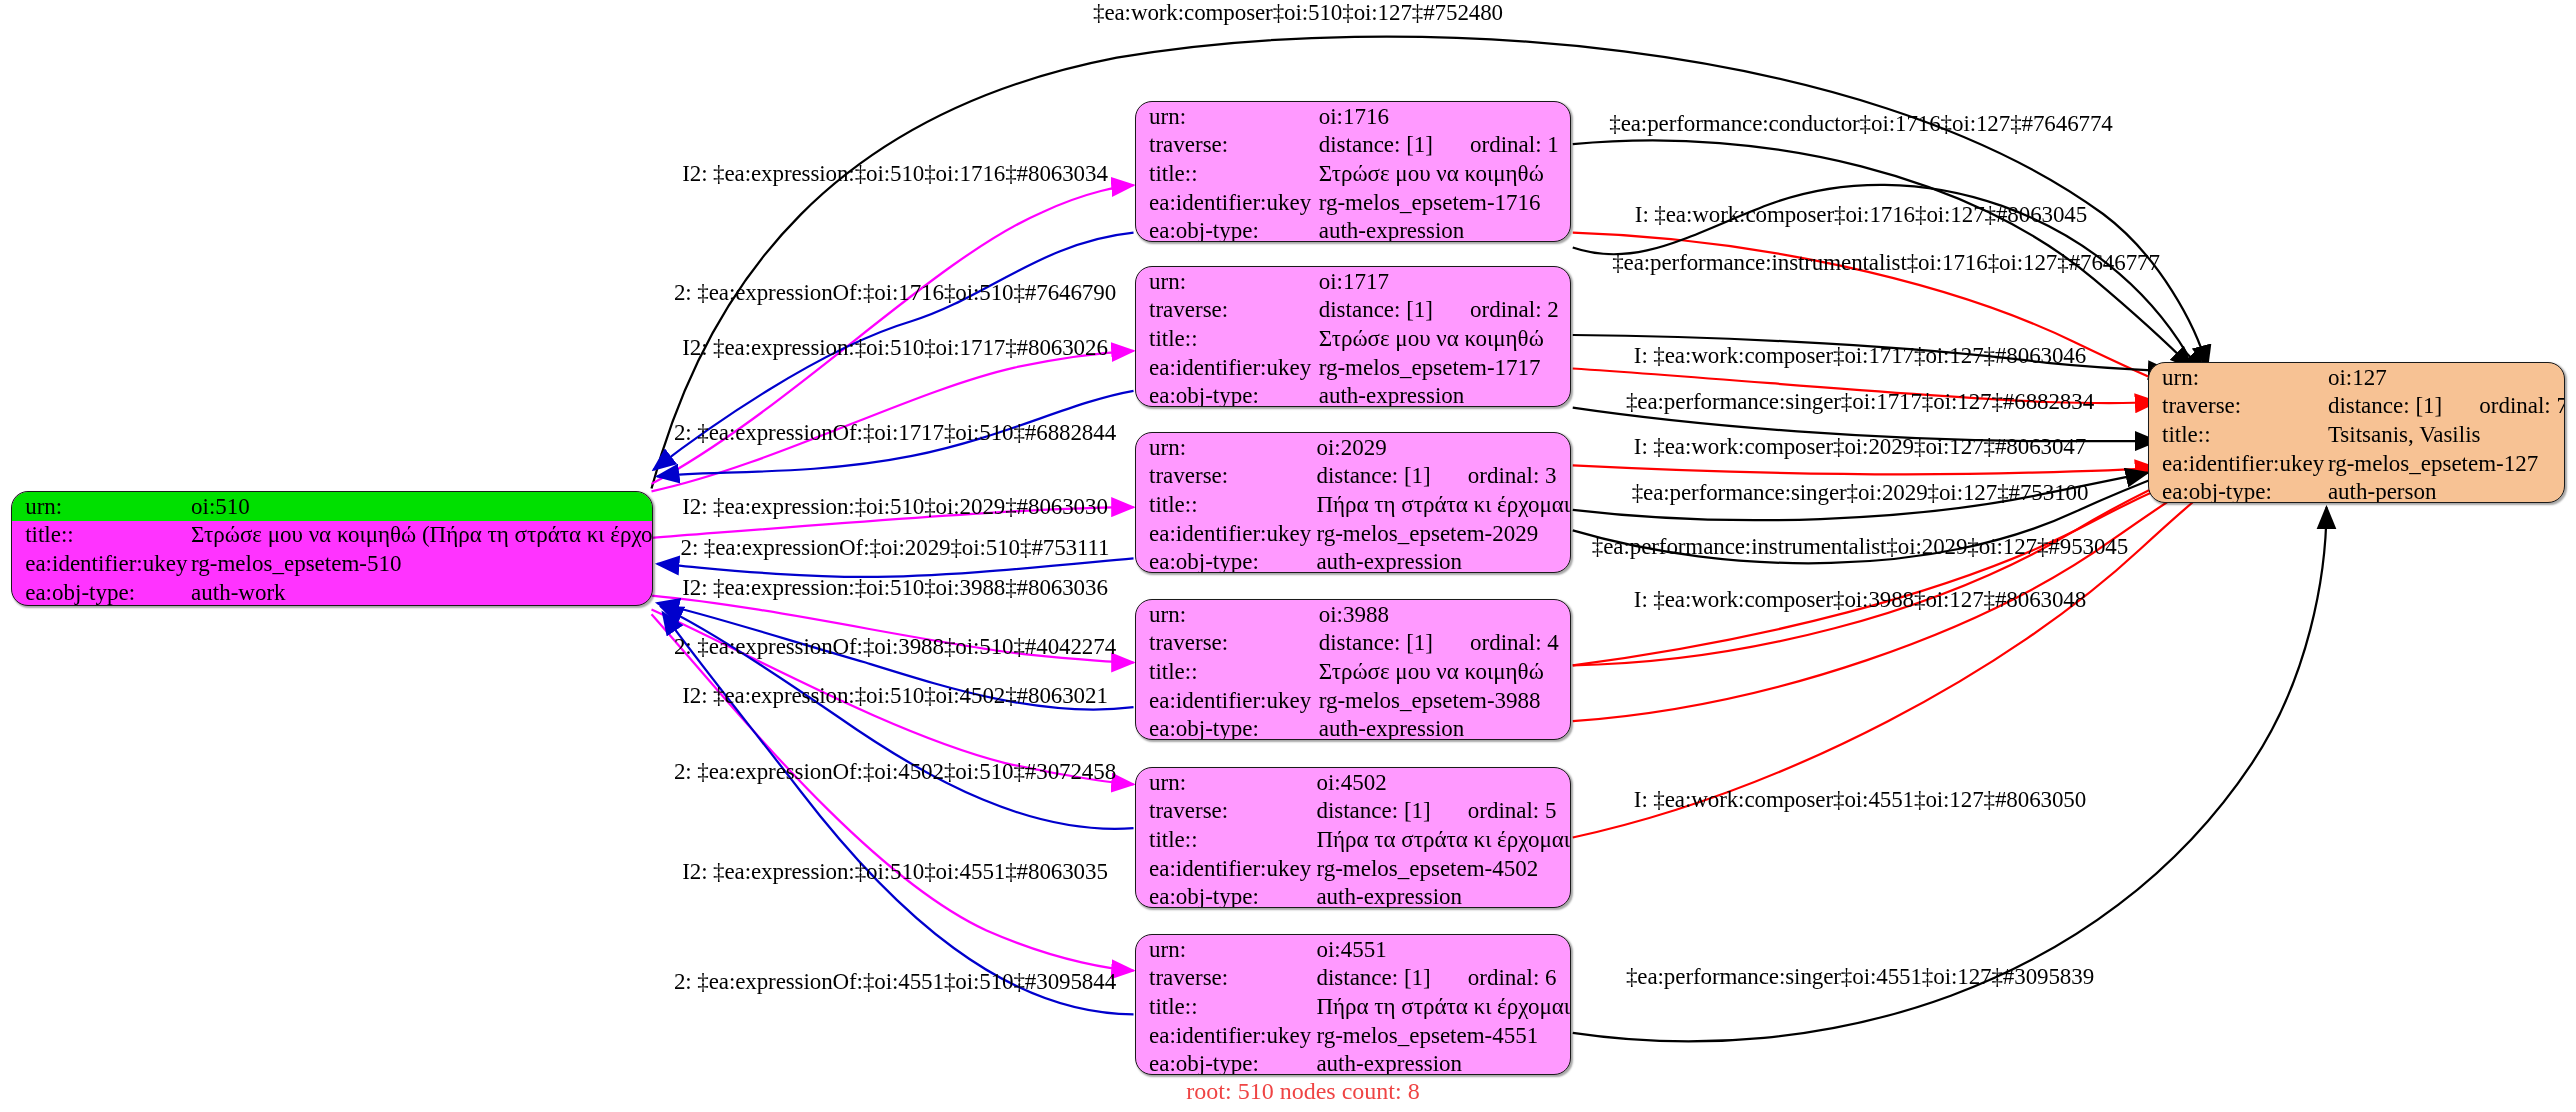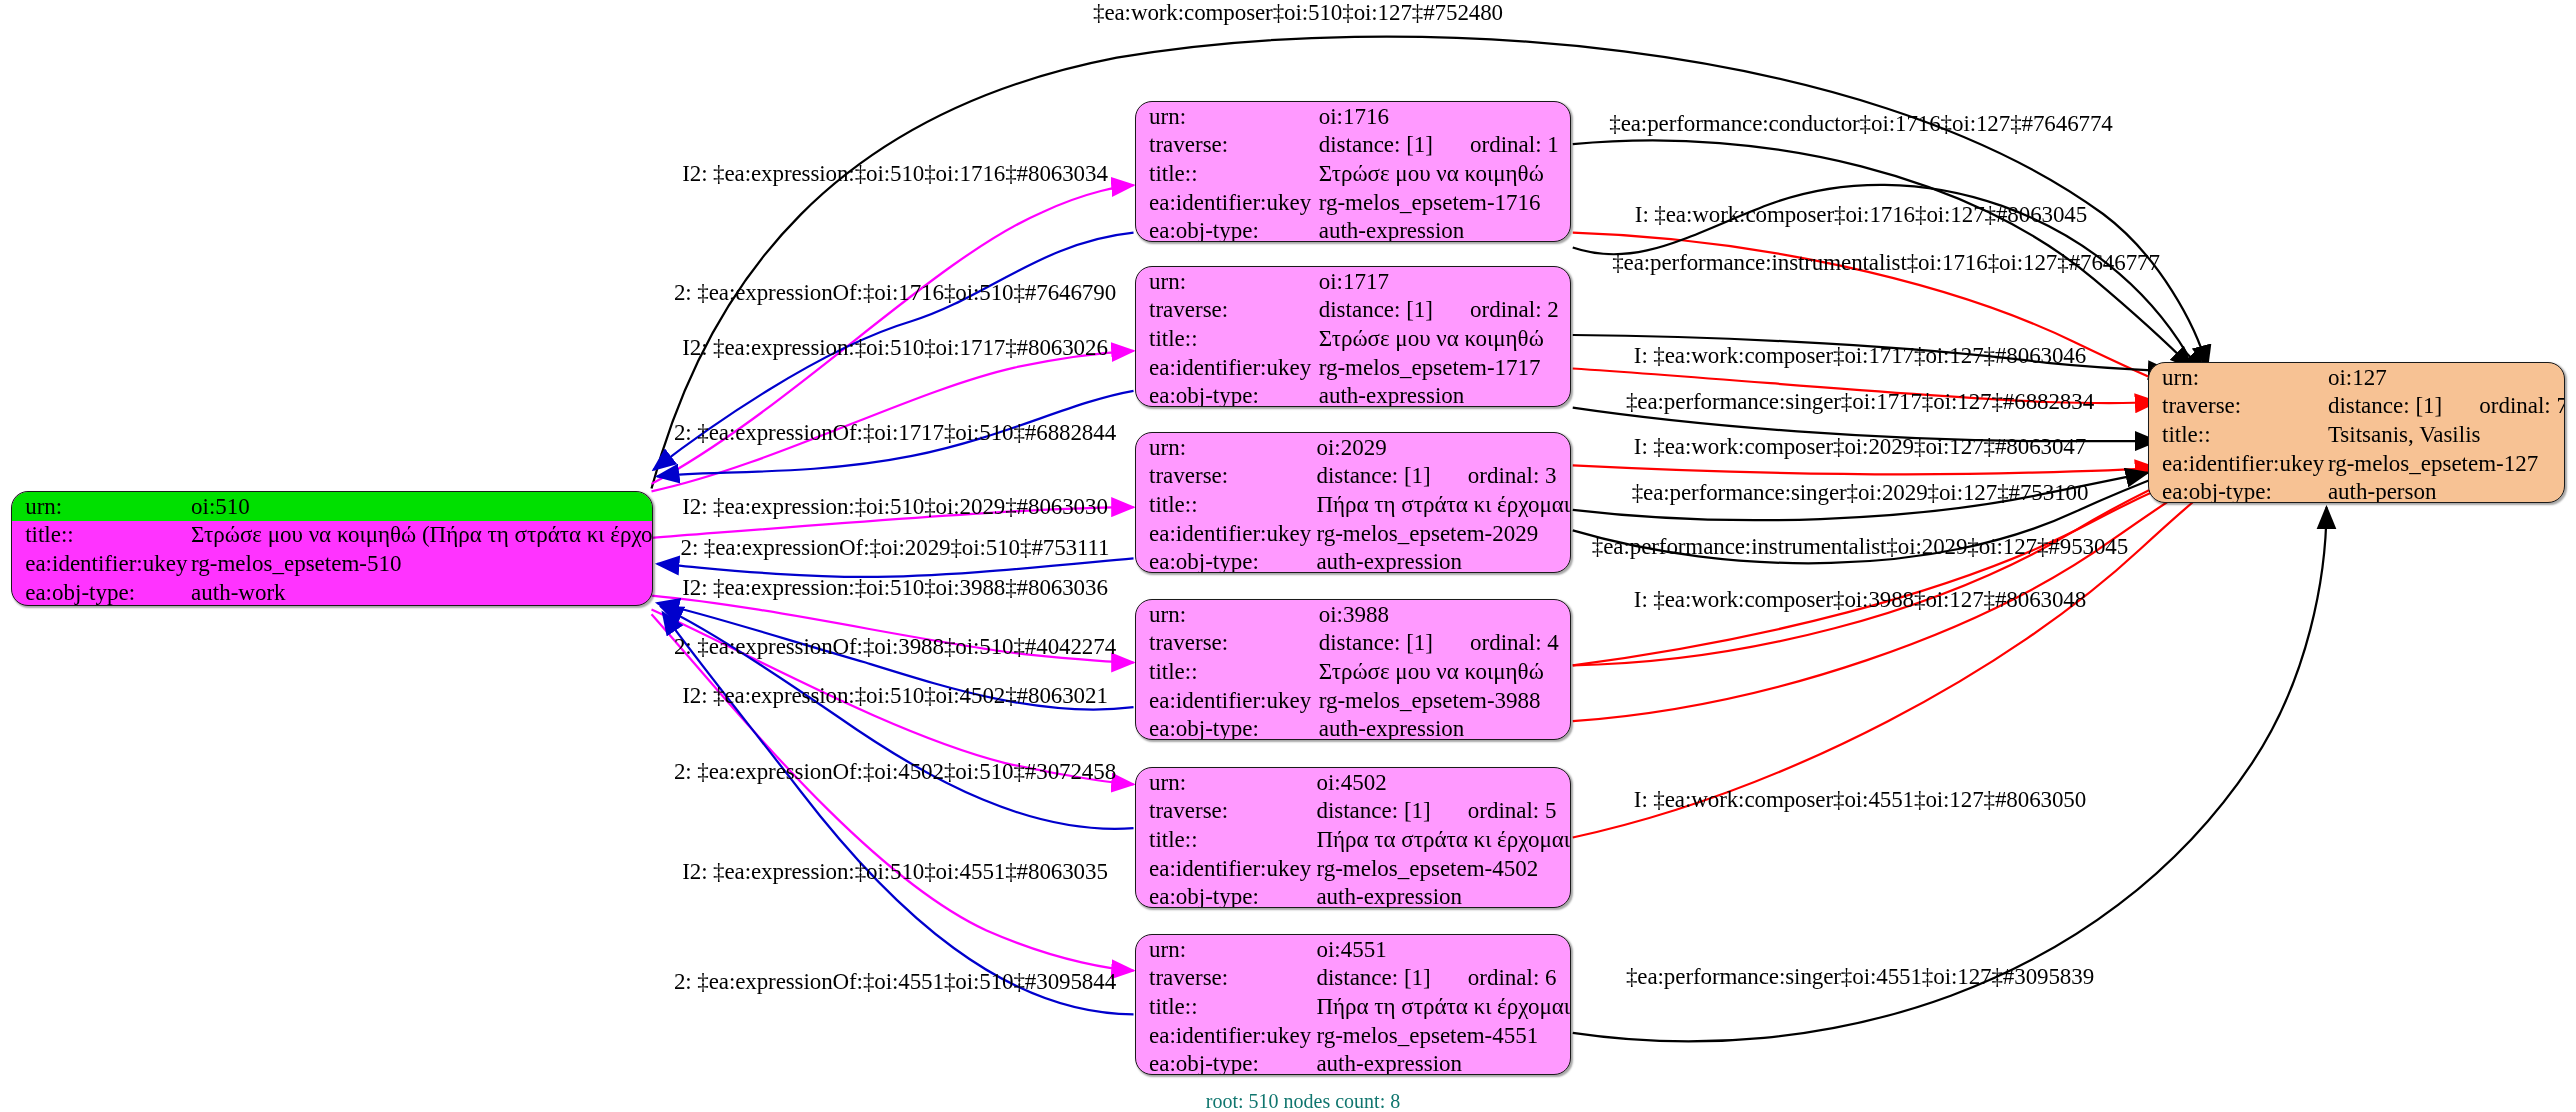--- a/index.html
+++ b/index.html
@@ -15,22 +15,22 @@
            white-space:nowrap;color:#000;vertical-align:middle;}
   .node td.k{padding-left:13px;width:166px;}
   .node td.v{padding-left:3.7px;}
   .work{background:#ff33ff;}
   .expr{background:#ff99ff;}
   .person{background:#f7c294;}
   .urnrow-hl td{background:#00e000;}
   .urnrow-hl td.k{padding-left:13px;}
   .elabel{position:absolute;font-size:23px;color:#000;white-space:nowrap;
           transform:translate(-50%,-50%);letter-spacing:-0.1px;}
-  .footer{position:absolute;font-size:20px;color:#0f766e;white-space:nowrap;
-          transform:translateX(-50%);margin-top:12px;}
+  .footer{position:absolute;font-size:24px;color:#ef4444;white-space:nowrap;
+          transform:translateX(-50%);}
   .ord{display:inline-block;padding-left:37px;}
 </style>
 </head>
 <body>
 
 <div id="stage">
 
   <svg id="edges" viewBox="0 0 2768 1195" xmlns="http://www.w3.org/2000/svg">
     <defs>
       <marker id="ahB" markerWidth="11" markerHeight="9" refX="10" refY="4.5" orient="auto" markerUnits="strokeWidth">

